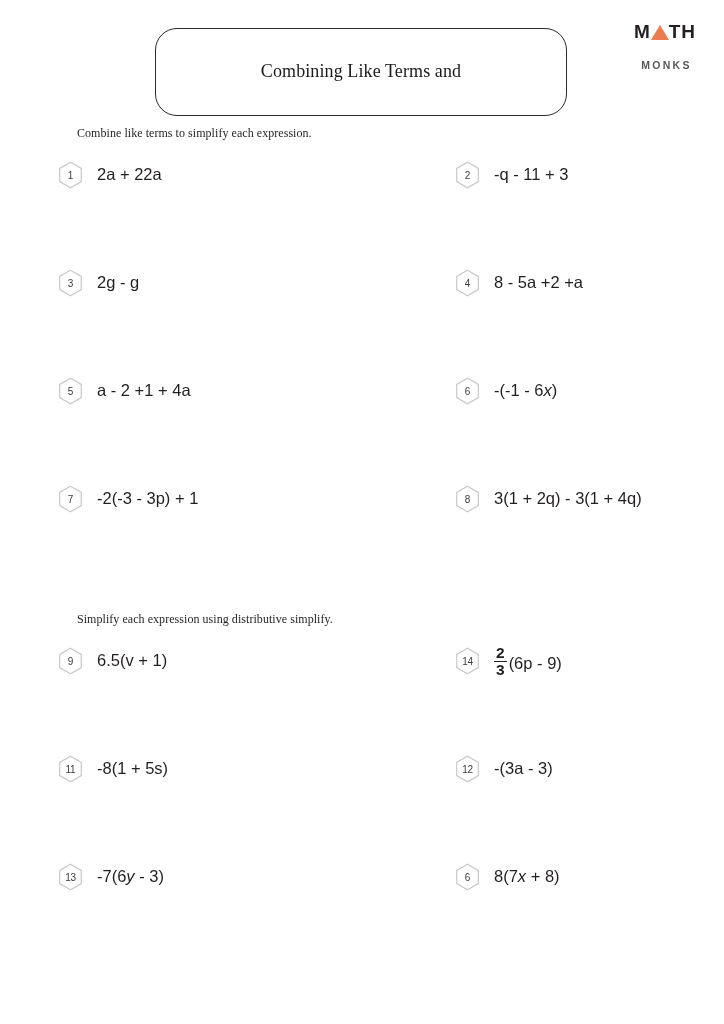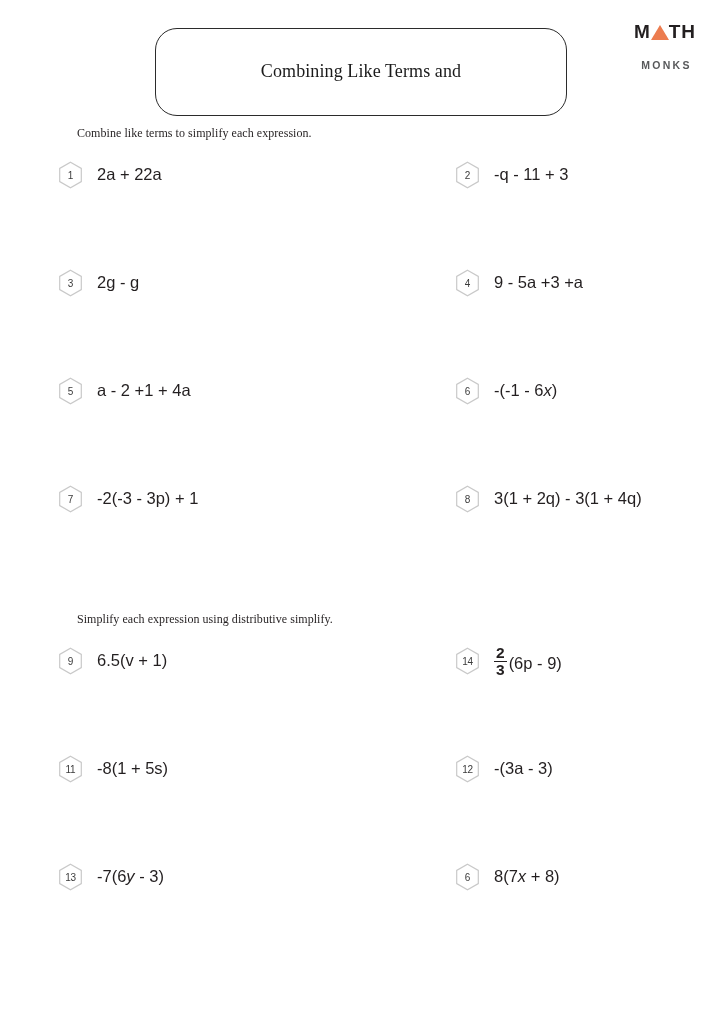--- a/index.html
+++ b/index.html
@@ -222,21 +222,21 @@
         </div>
         <div class="expr">2g - g</div>
       </div>
       <div class="prob col-right">
         <div class="badge">
           <svg viewBox="0 0 25 28" xmlns="http://www.w3.org/2000/svg">
             <polygon points="12.5,1.2 23.3,7.4 23.3,20.6 12.5,26.8 1.7,20.6 1.7,7.4" fill="none" stroke="#c9c9c9" stroke-width="1.2"></polygon>
           </svg>
           <span class="badge-num">4</span>
         </div>
-        <div class="expr">9 - 5a +3 +a</div>
+        <div class="expr">8 - 5a +2 +a</div>
       </div>
     </div>
     <div class="prob-row">
       <div class="prob col-left">
         <div class="badge">
           <svg viewBox="0 0 25 28" xmlns="http://www.w3.org/2000/svg">
             <polygon points="12.5,1.2 23.3,7.4 23.3,20.6 12.5,26.8 1.7,20.6 1.7,7.4" fill="none" stroke="#c9c9c9" stroke-width="1.2"></polygon>
           </svg>
           <span class="badge-num">5</span>
         </div>

